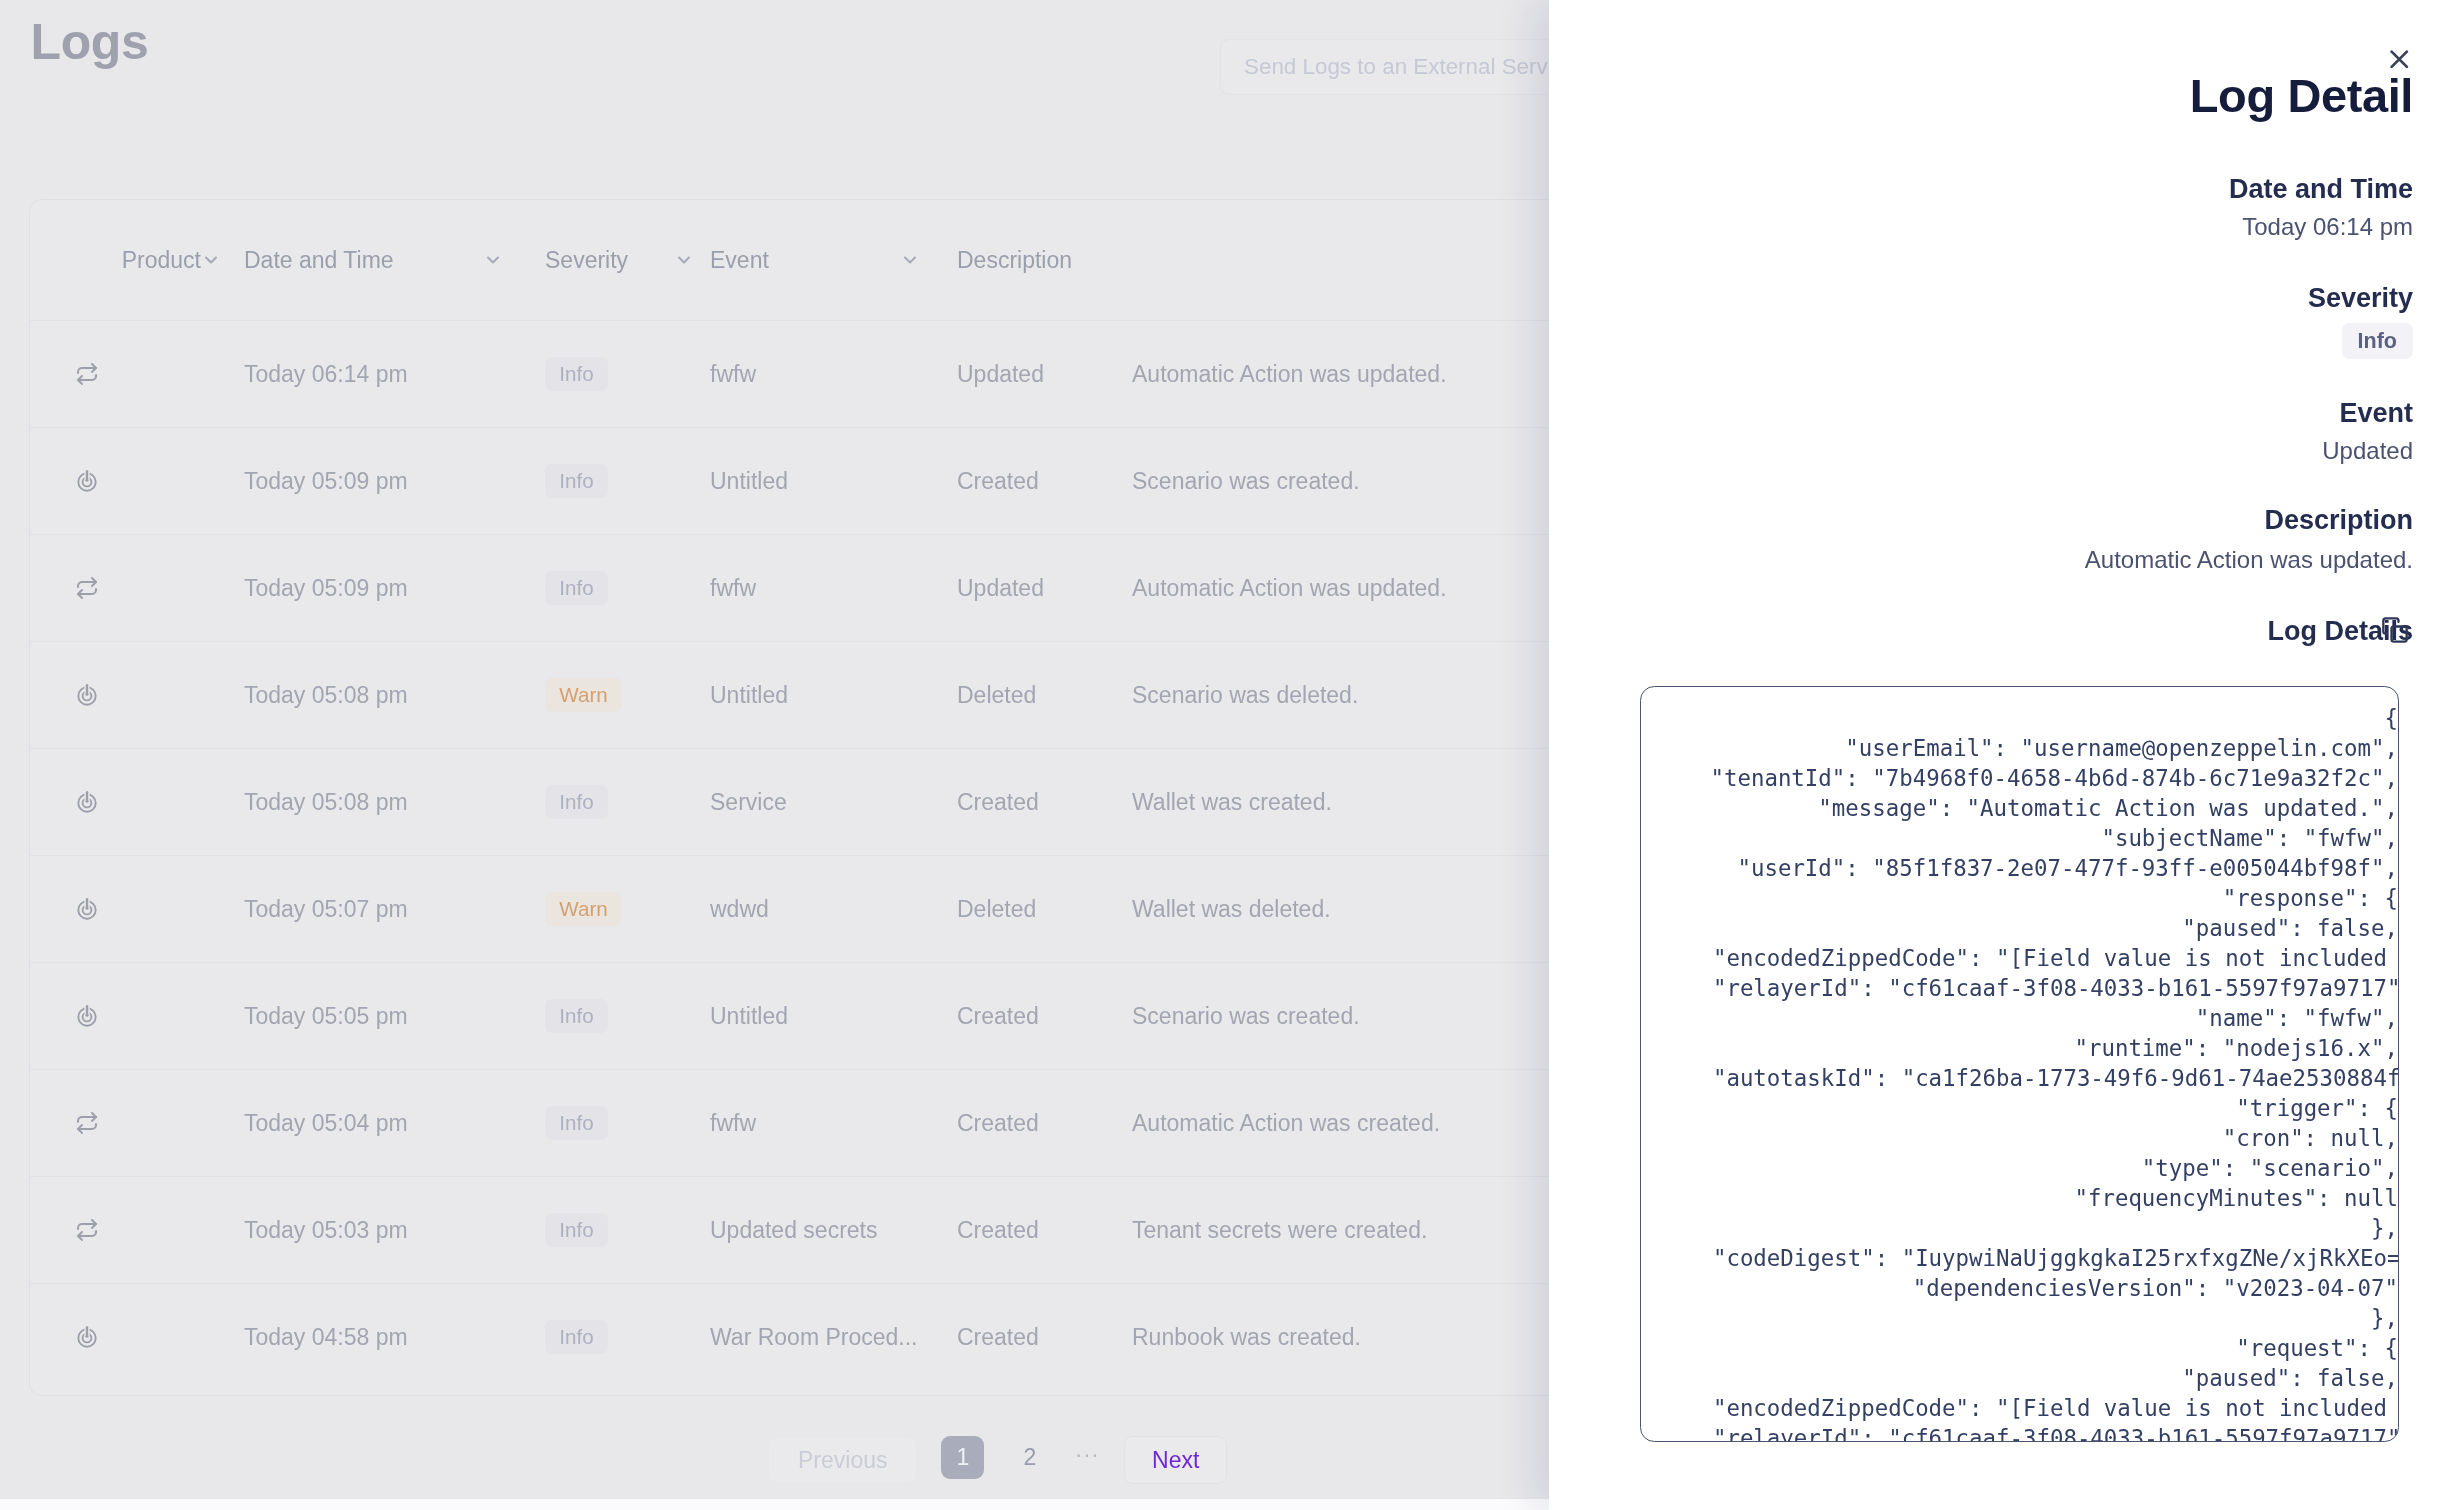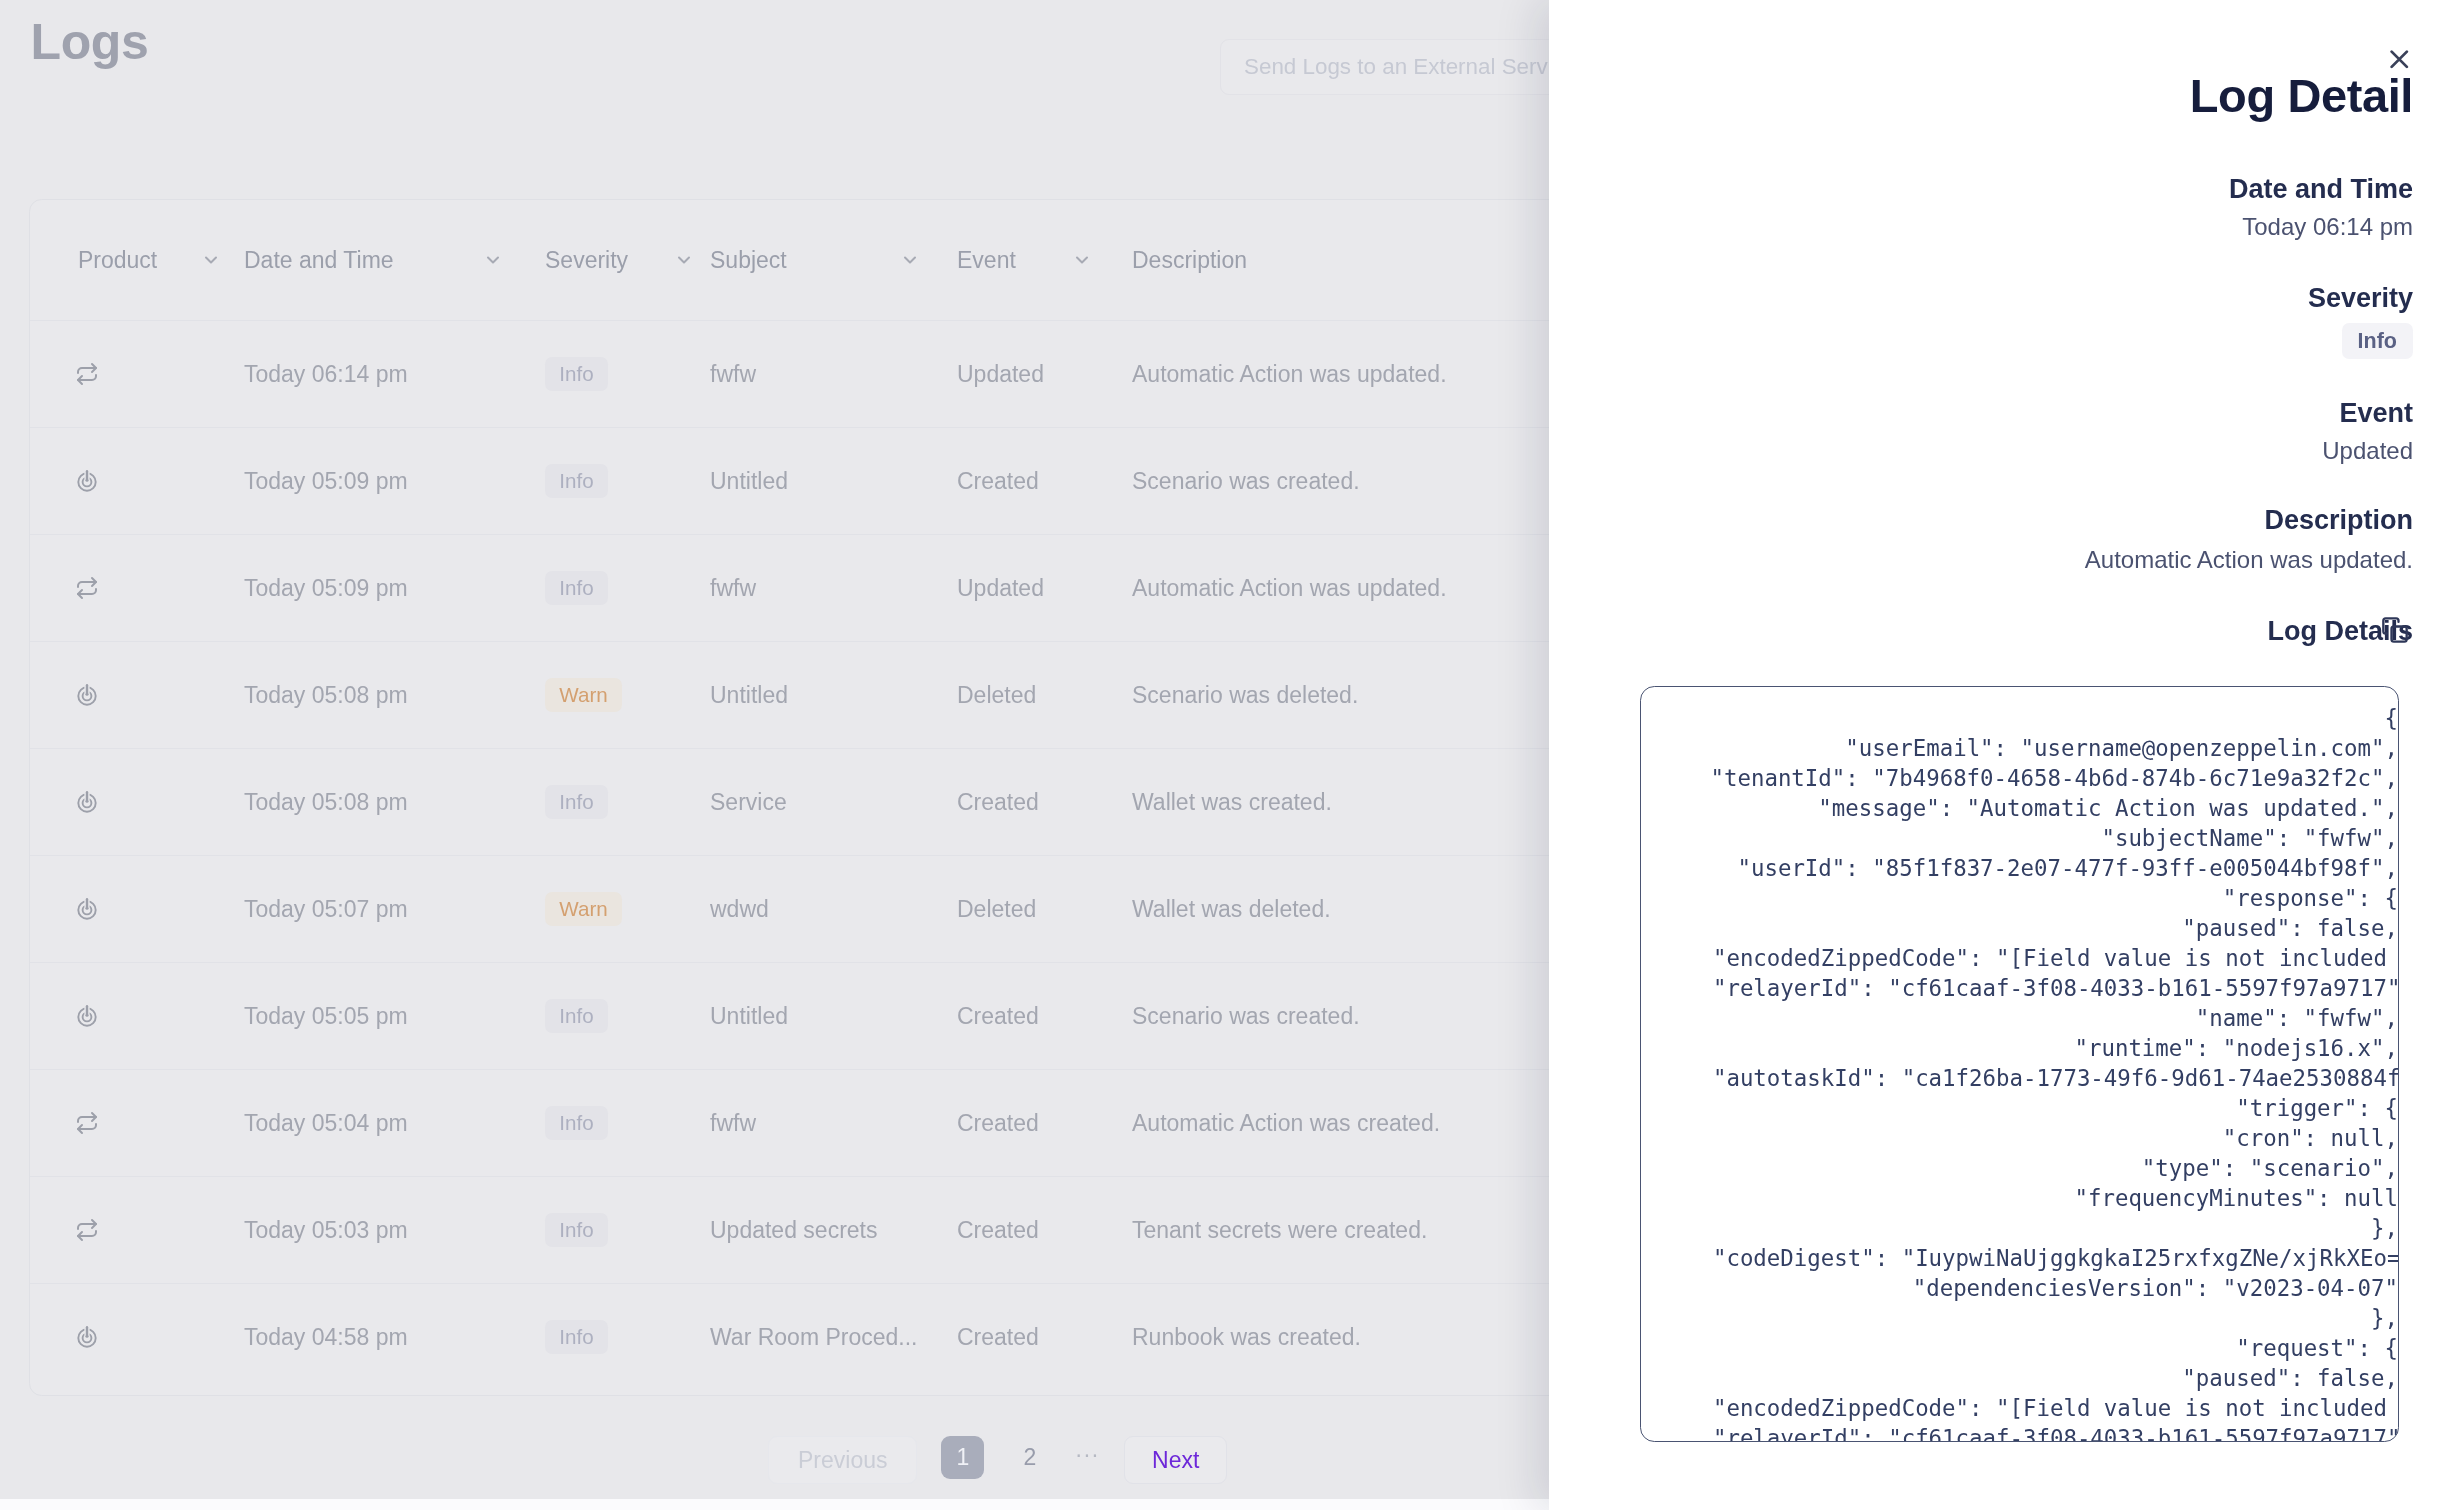--- a/index.html
+++ b/index.html
@@ -25,21 +25,21 @@
     position:absolute;left:29px;top:199px;width:1578px;height:1197px;
     background:#e9e9ec;border:1.3px solid #dfe0e5;border-radius:12.6px;
     box-sizing:border-box;overflow:hidden;
   }
   .thead{position:relative;height:120px;}
   .thead .th{
     position:absolute;top:0;height:120px;display:flex;align-items:center;
     justify-content:space-between;color:#9b9fab;font-size:23px;font-weight:500;
     cursor:pointer;
   }
-  .thead div.th:nth-of-type(1){left:48px;width:143px;}
+  .thead div.th:nth-of-type(1){left:48px;width:143px;justify-content:flex-end;}
   .thead div.th:nth-of-type(2){left:214px;width:259px;}
   .thead div.th:nth-of-type(3){left:515px;width:149px;}
   .thead div.th:nth-of-type(4){left:680px;width:210px;}
   .thead div.th:nth-of-type(5){left:927px;width:135px;}
   .thead div.th:nth-of-type(6){left:1102px;width:179px;}
   .th .chev{flex:0 0 auto;color:#a7aab4;}
   .row{
     position:relative;height:106px;border-top:1.3px solid #e1e2e7;cursor:pointer;
   }
   .cell{position:absolute;top:50%;transform:translateY(-50%);
@@ -140,26 +140,20 @@
           </svg>
         </div>
 
         <div class="th" data-sortable="true">
           <span class="th-label">Severity</span>
           <svg class="chev" width="20" height="20" viewBox="0 0 24 24" fill="none" stroke="currentColor" stroke-width="2.4" stroke-linecap="round" stroke-linejoin="round">
             <polyline points="6 9 12 15 18 9"></polyline>
           </svg>
         </div>
 
-        <div class="th" data-sortable="true">
-          <span class="th-label">Subject</span>
-          <svg class="chev" width="20" height="20" viewBox="0 0 24 24" fill="none" stroke="currentColor" stroke-width="2.4" stroke-linecap="round" stroke-linejoin="round">
-            <polyline points="6 9 12 15 18 9"></polyline>
-          </svg>
-        </div>
 
         <div class="th" data-sortable="true">
           <span class="th-label">Event</span>
           <svg class="chev" width="20" height="20" viewBox="0 0 24 24" fill="none" stroke="currentColor" stroke-width="2.4" stroke-linecap="round" stroke-linejoin="round">
             <polyline points="6 9 12 15 18 9"></polyline>
           </svg>
         </div>
 
         <div class="th" data-sortable="false">
           <span class="th-label">Description</span>

